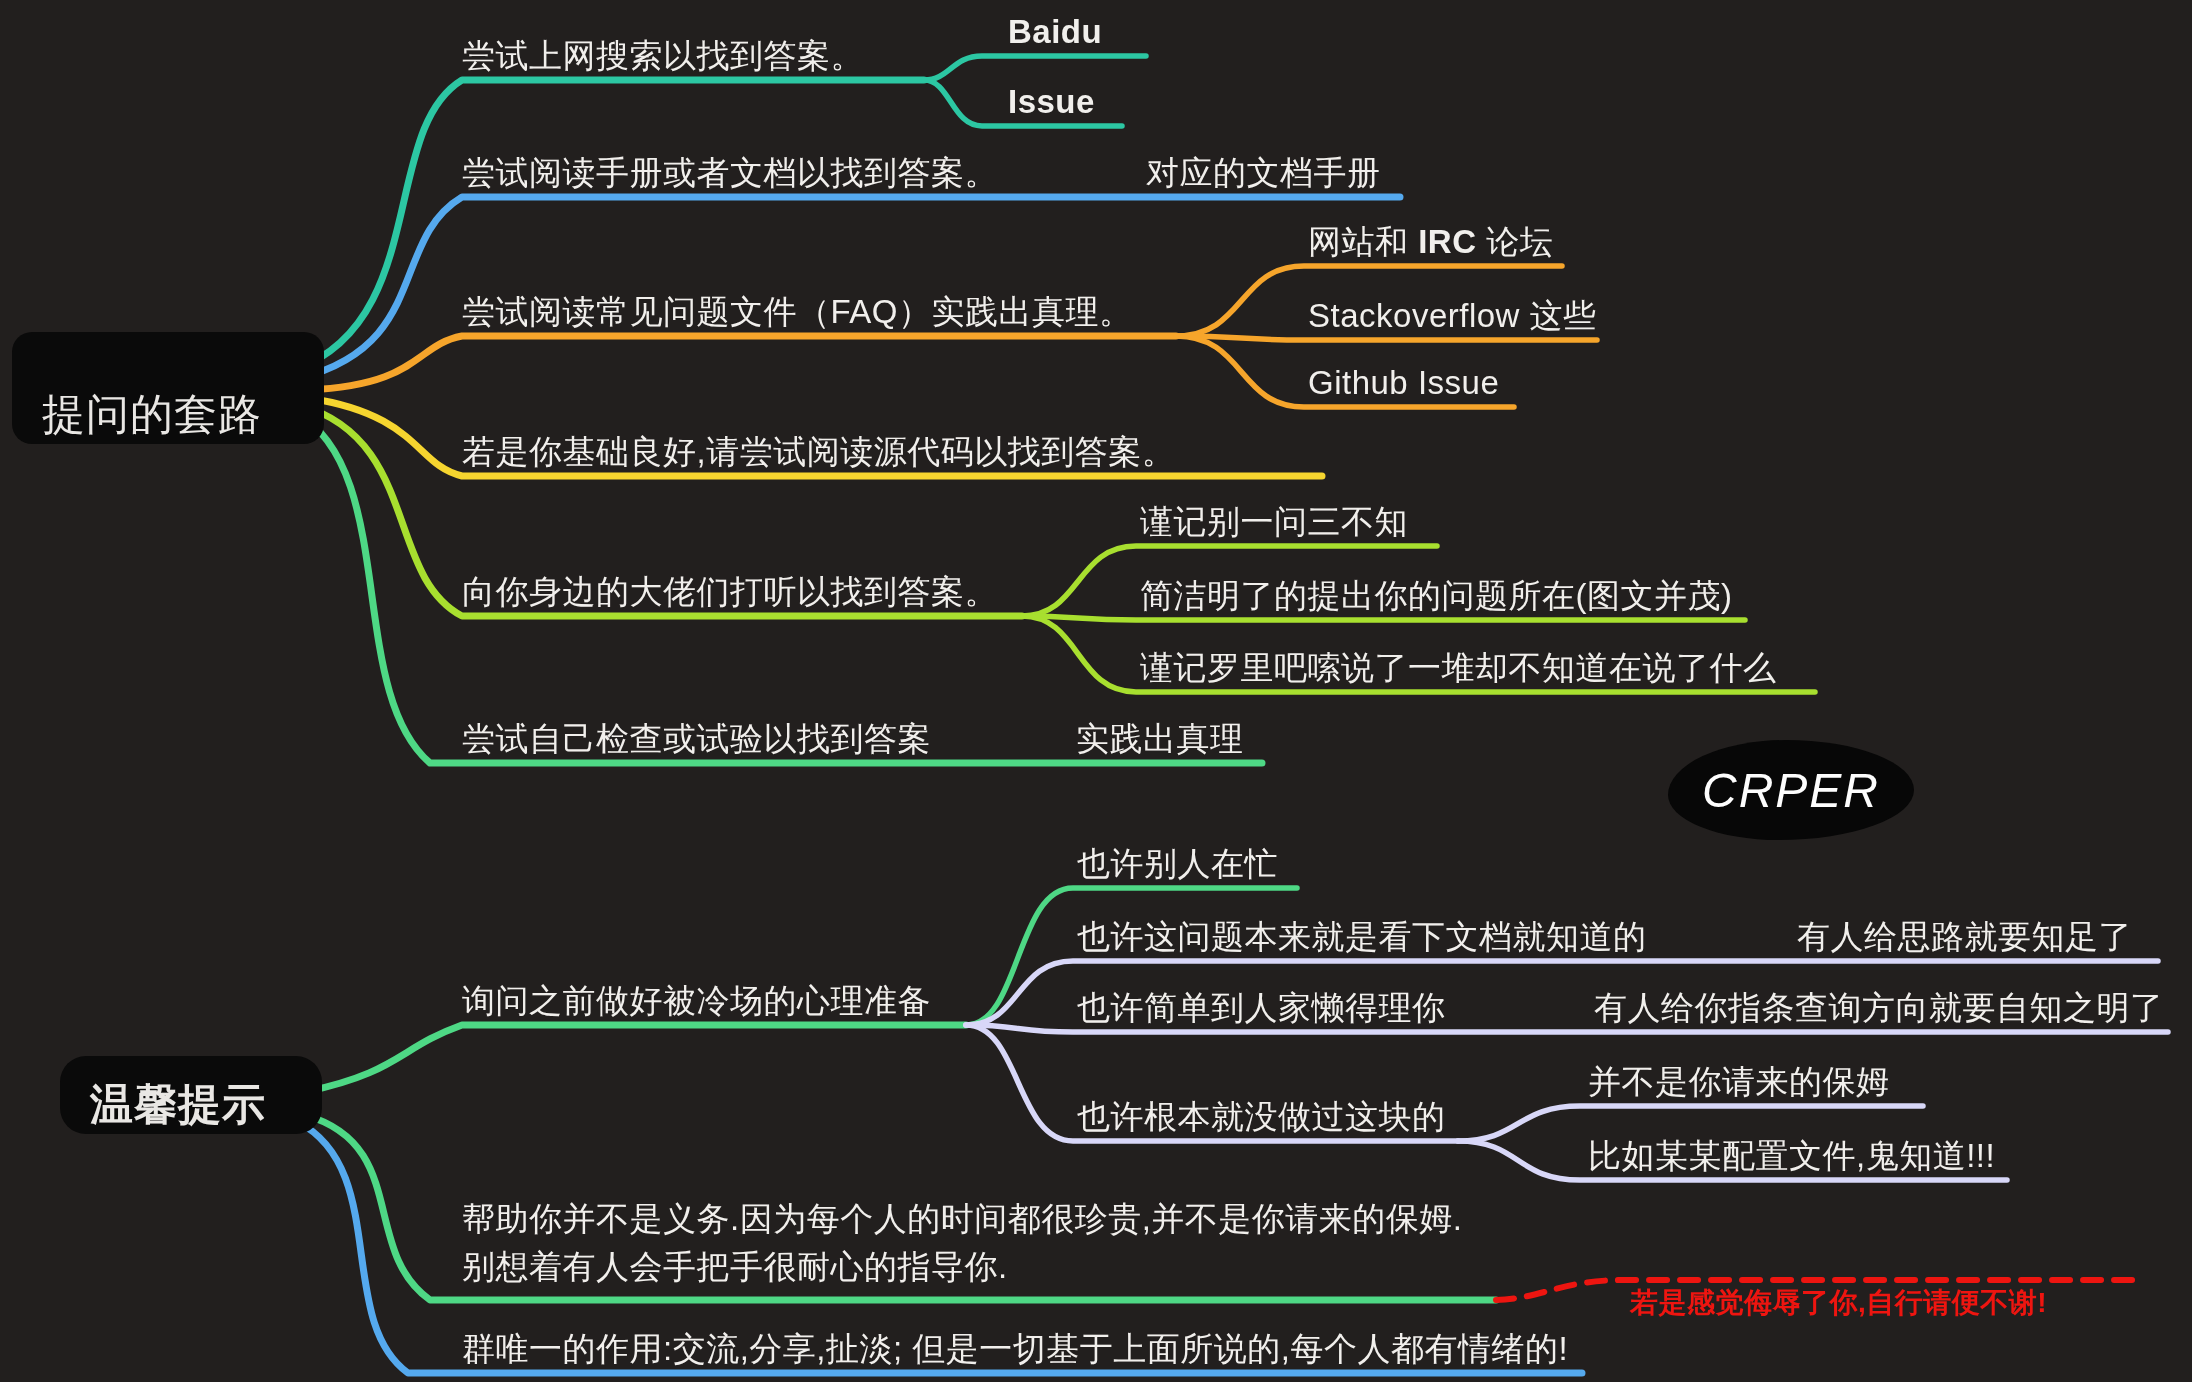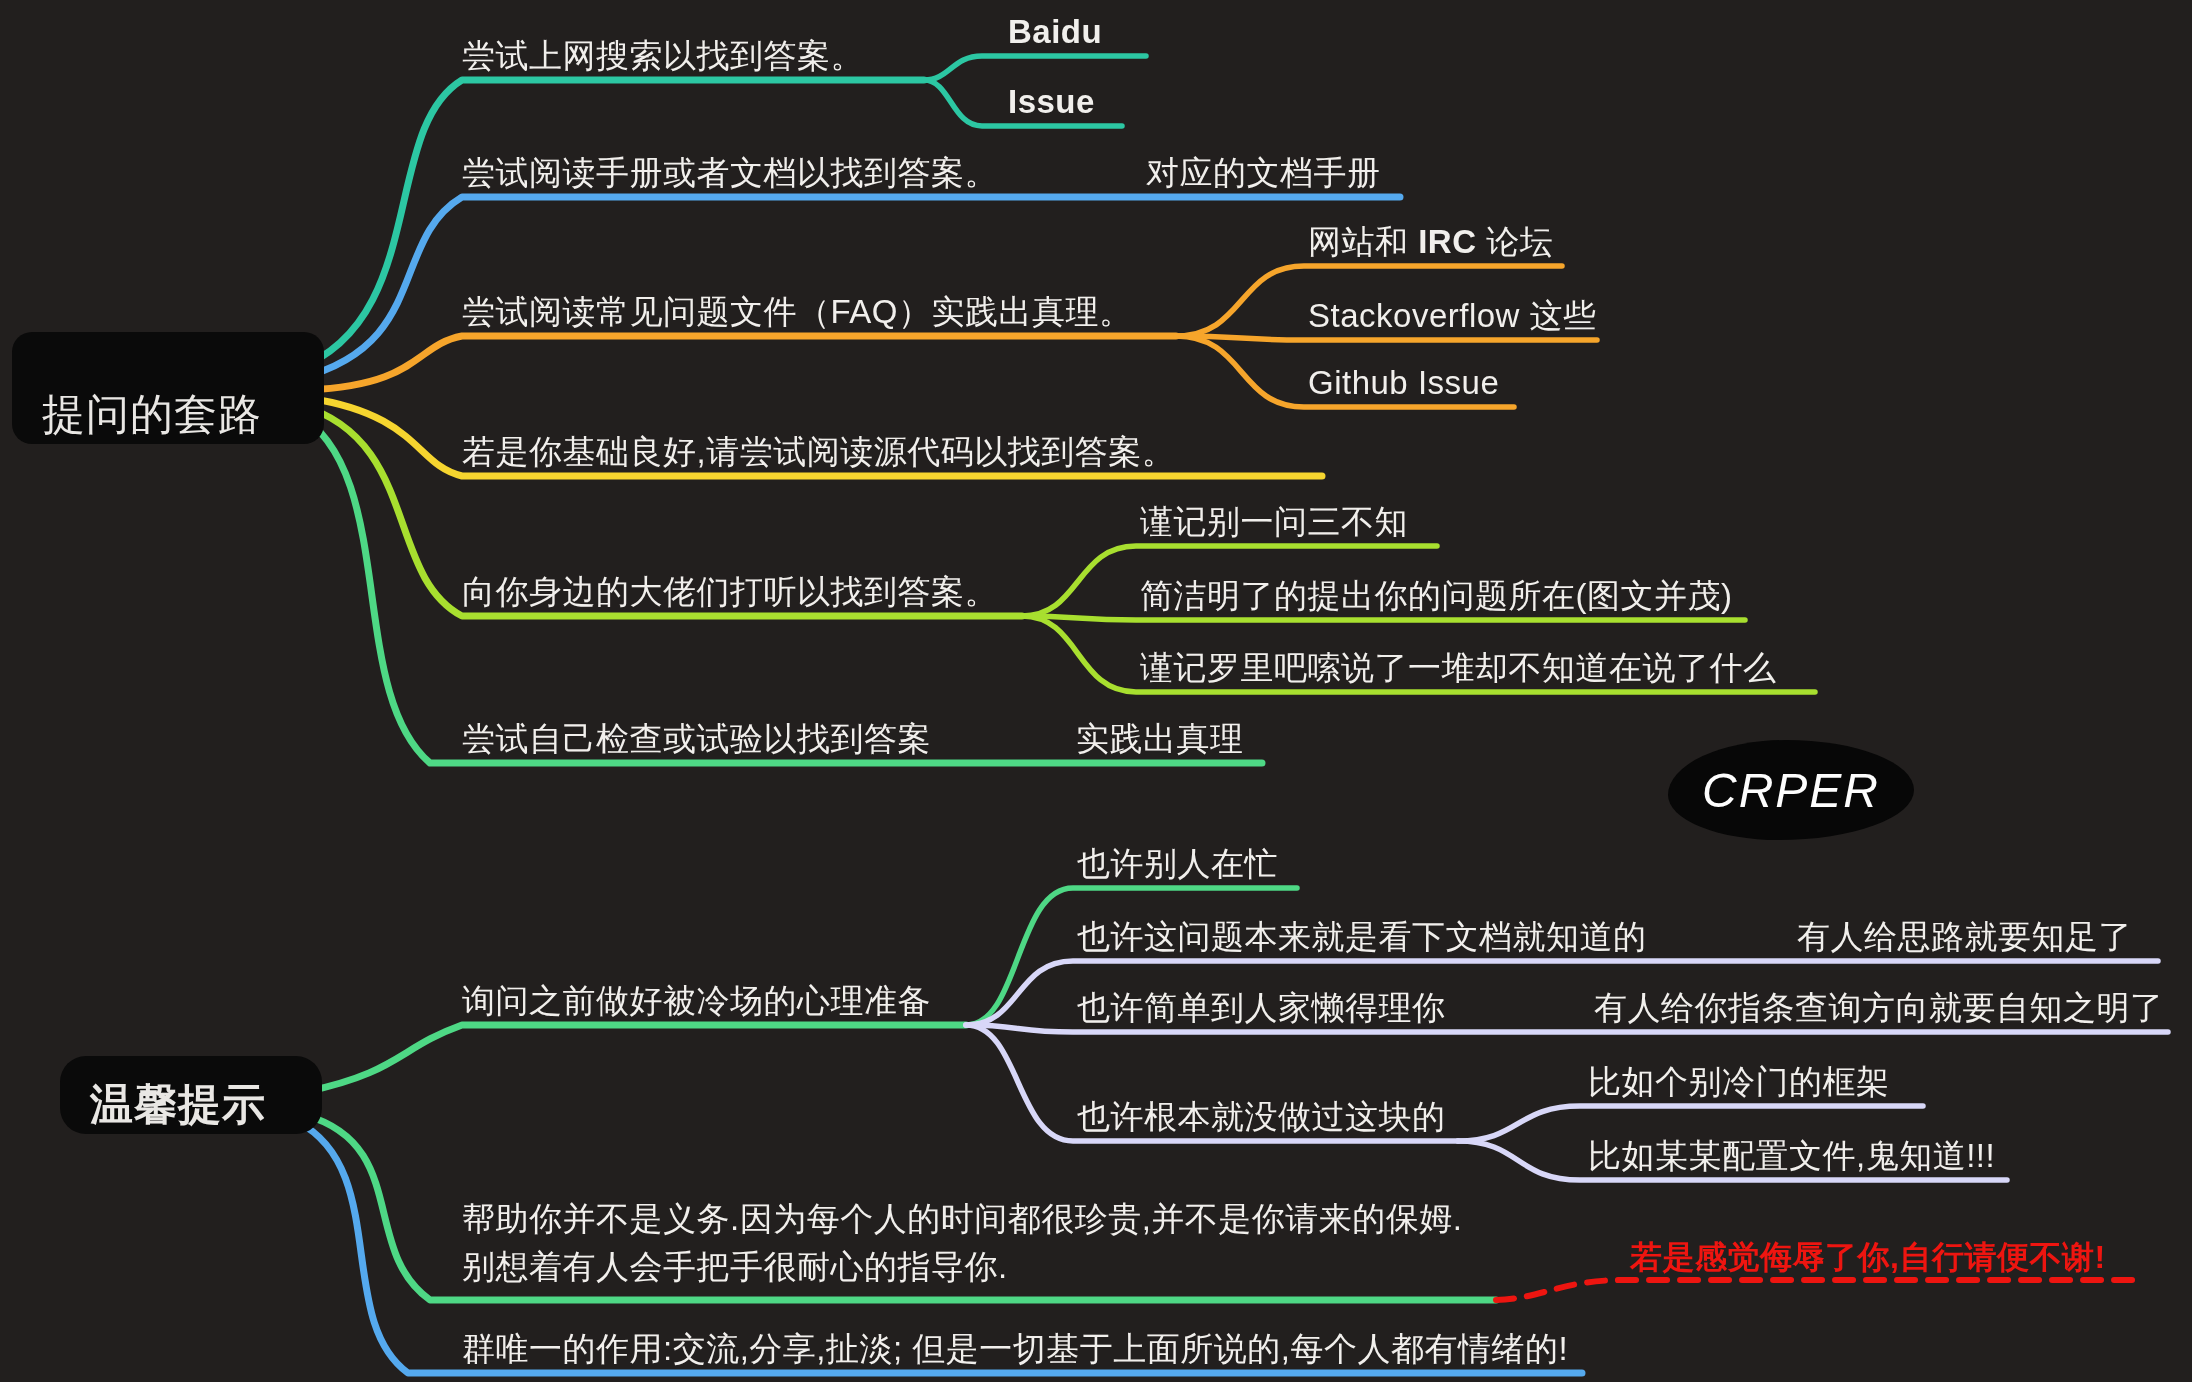--- a/index.html
+++ b/index.html
@@ -20,21 +20,21 @@
     font-size:43px;letter-spacing:1px;
   }
   .root-ask{left:12px;top:332px;width:312px;height:112px;border-radius:20px;}
   .root-tips{left:60px;top:1056px;width:262px;height:78px;border-radius:26px;font-weight:bold;}
   .cloud{
     position:absolute;left:1668px;top:740px;width:246px;height:100px;
     background:#070707;border-radius:48% 52% 55% 45% / 55% 50% 50% 45%;
     display:flex;align-items:center;justify-content:center;
     color:#fdfdfd;font-size:48px;font-weight:normal;font-style:italic;letter-spacing:2px;
   }
-  .red-note{color:#ee1510;font-weight:bold;font-size:32px;}
+  .red-note{color:#ee1510;font-weight:bold;font-size:28px;margin-top:48px;}
 </style>
 </head>
 <body>
 
 <svg class="lines" width="2192" height="1382" viewBox="0 0 2192 1382" fill="none" stroke-linecap="round" stroke-linejoin="round">
 
   <path d="M 295 370 C 430 320, 380 130, 462 80 L 924 80" stroke-width="7" stroke="#2cc7a3"></path>
   <path d="M 924 80 C 950 80, 952 56, 982 56 L 1146 56" stroke-width="5.5" stroke="#2cc7a3"></path>
   <path d="M 924 80 C 950 80, 952 126, 982 126 L 1122 126" stroke-width="5.5" stroke="#2cc7a3"></path>
 
@@ -103,20 +103,20 @@
   <span>CRPER</span>
 </div>
 
 <div class="label" style="left:462px;top:980px">询问之前做好被冷场的心理准备</div>
 <div class="label" style="left:1077px;top:843px">也许别人在忙</div>
 <div class="label" style="left:1077px;top:916px">也许这问题本来就是看下文档就知道的</div>
 <div class="label" style="left:1797px;top:916px">有人给思路就要知足了</div>
 <div class="label" style="left:1077px;top:987px">也许简单到人家懒得理你</div>
 <div class="label" style="left:1594px;top:987px">有人给你指条查询方向就要自知之明了</div>
 <div class="label" style="left:1077px;top:1096px">也许根本就没做过这块的</div>
-<div class="label" style="left:1588px;top:1061px">比如个别冷门的框架</div>
+<div class="label" style="left:1588px;top:1061px">并不是你请来的保姆</div>
 <div class="label" style="left:1588px;top:1135px">比如某某配置文件,鬼知道!!!</div>
 
 <div class="label" style="left:462px;top:1198px">帮助你并不是义务.因为每个人的时间都很珍贵,并不是你请来的保姆.</div>
 <div class="label" style="left:462px;top:1246px">别想着有人会手把手很耐心的指导你.</div>
 <div class="label red-note" style="left:1630px;top:1237px">若是感觉侮辱了你,自行请便不谢!</div>
 
 <div class="label" style="left:462px;top:1328px">群唯一的作用:交流,分享,扯淡; 但是一切基于上面所说的,每个人都有情绪的!</div>
 
 </body></html>

